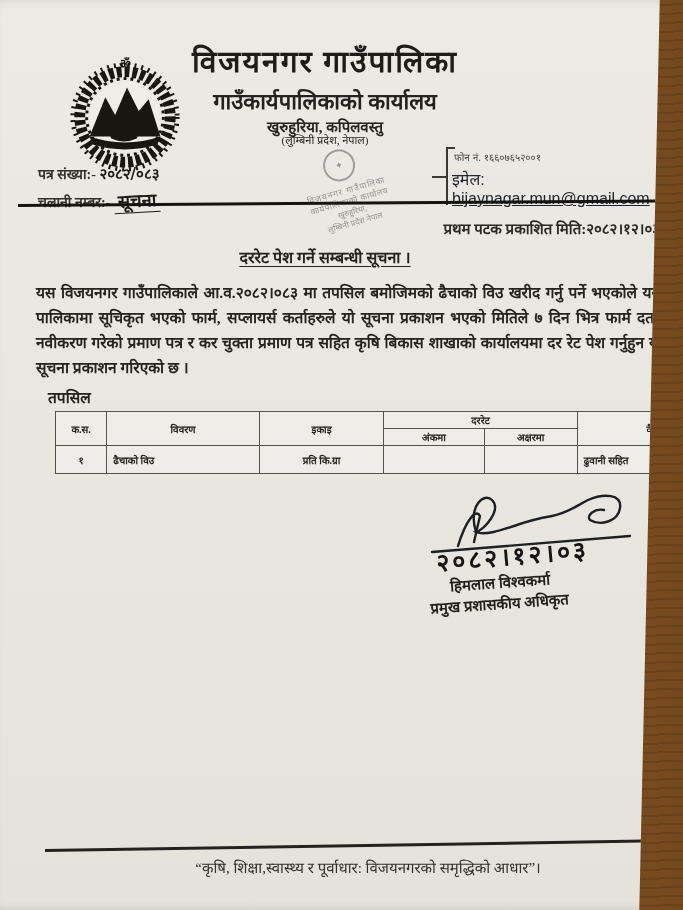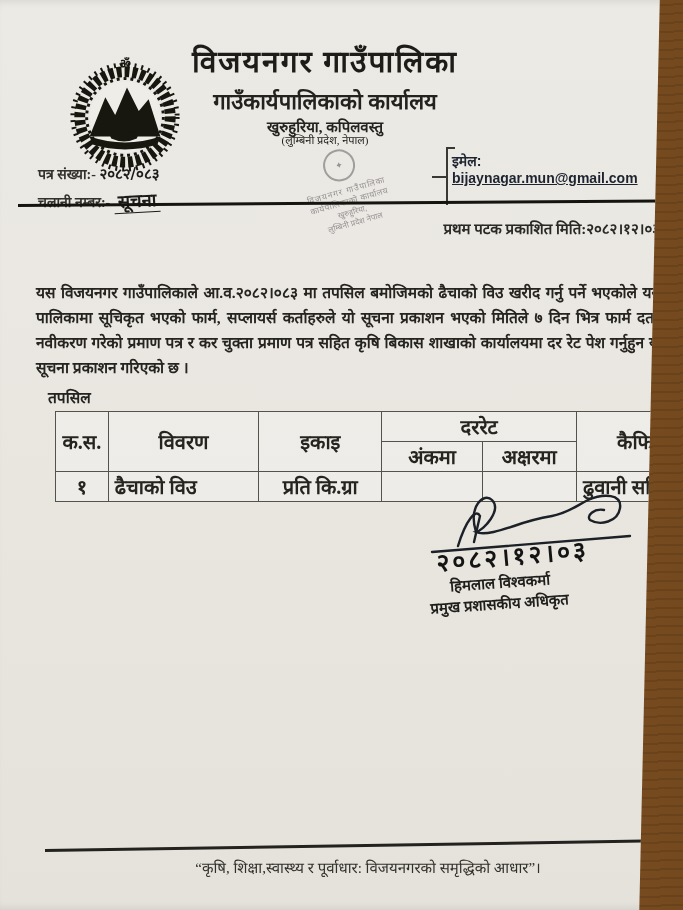--- a/index.html
+++ b/index.html
@@ -20,32 +20,32 @@
   .abs{position:absolute;}
   .center{left:0;width:650px;text-align:center;}
   .muni-title{top:40px;font-size:30px;font-weight:bold;letter-spacing:2px;color:#1d1c18;}
   .office{top:85px;font-size:22px;font-weight:bold;color:#23221e;}
   .addr1{top:116px;font-size:15px;font-weight:bold;}
   .addr2{top:132px;font-size:11px;font-weight:normal;}
   .ref{font-size:14px;font-weight:bold;color:#33312c;}
   .hand{font-family:"DejaVu Sans",sans-serif;color:#1c1b19;}
   .contact{left:452px;top:148px;width:200px;font-family:"Liberation Sans",sans-serif;}
   .contact .phone{font-size:10px;color:#4a4843;margin:2px 0 4px 2px;}
-  .contact .line{font-size:14px;font-weight:bold;color:#1d2430;margin:3px 0;}
+  .contact .line{font-size:16px;font-weight:normal;color:#1d2430;margin:3px 0;}
   .contact .line .val{text-decoration:underline;}
   .bracket-v{left:446px;top:147px;width:2px;height:58px;background:#3a3833;}
   .bracket-cap{left:446px;top:147px;width:9px;height:2px;background:#3a3833;}
   .bracket-dash{left:432px;top:176px;width:14px;height:2px;background:#3a3833;}
   .rule-top{left:18px;top:204px;width:640px;height:3px;background:#15140f;transform:rotate(-0.4deg);transform-origin:left center;}
   .published{top:218px;left:255px;width:405px;text-align:right;font-size:15px;font-weight:bold;color:#2a2925;}
   .notice-title{top:246px;font-size:16px;font-weight:bold;}
   .notice-title span{text-decoration:underline;text-underline-offset:3px;}
   .body-par{left:36px;top:280px;width:626px;font-size:15.5px;line-height:25px;text-align:justify;font-weight:bold;color:#26241f;}
   .tapasil{left:48px;top:386px;font-size:15.5px;font-weight:bold;text-underline-offset:3px;}
-  table.sched{position:absolute;left:55px;top:411px;border-collapse:collapse;font-size:20px;color:#26241f;}
+  table.sched{position:absolute;left:55px;top:411px;border-collapse:collapse;font-size:10px;color:#26241f;}
   table.sched td,table.sched th{border:1.4px solid #55524b;padding:1px 6px;font-weight:bold;background:rgba(255,255,255,.25);}
   table.sched th{text-align:center;}
   .sig-wrap{left:418px;top:486px;width:230px;height:92px;}
   .sig-date{left:436px;top:538px;font-size:25px;letter-spacing:3px;color:#141414;transform:rotate(-5deg);font-weight:bold;}
   .sig-name{left:380px;top:572px;width:240px;text-align:center;font-size:15px;font-weight:bold;transform:rotate(-4deg);color:#1f1e1a;}
   .sig-post{left:372px;top:593px;width:255px;text-align:center;font-size:15px;font-weight:bold;transform:rotate(-4deg);color:#1f1e1a;}
   .rule-bottom{left:45px;top:849px;width:612px;height:2.5px;background:#23221e;transform:rotate(-0.9deg);transform-origin:left center;}
   .footer-text{top:857px;left:0;width:660px;text-align:center;font-size:15px;color:#32302b;padding-left:38px;}
   .stamp{
     left:286px;top:148px;width:126px;height:104px;transform:rotate(-16deg);
@@ -96,30 +96,34 @@
   </div>
   <div class="abs ref" style="left:38px;top:188px;">
     <span>चलानी नम्बर:-</span>
     <span class="hand" style="font-size:18px;display:inline-block;transform:rotate(-3deg);border-bottom:1.5px solid #1c1b19;padding:0 4px;">सूचना</span>
   </div>
 
   <div class="abs bracket-cap"></div>
   <div class="abs bracket-v"></div>
   <div class="abs bracket-dash"></div>
   <div class="abs contact">
+    <div class="phone">फोन नं. १६६०७६५२००१</div>
     <div class="line">
       <span>इमेल:</span>
       <span class="val">bijaynagar.mun@gmail.com</span>
     </div>
   </div>
 
   <div class="abs rule-top"></div>
 
   <div class="abs published">प्रथम पटक प्रकाशित मिति:२०८२।१२।०३</div>
 
+  <div class="abs center notice-title">
+    <span>दररेट पेश गर्ने सम्बन्धी सूचना  ।</span>
+  </div>
 
   <div class="abs body-par">यस विजयनगर गाउँपालिकाले आ.व.२०८२।०८३ मा तपसिल बमोजिमको ढैचाको विउ खरीद गर्नु पर्ने भएकोले यस पालिकामा सूचिकृत भएको फार्म, सप्लायर्स कर्ताहरुले यो सूचना प्रकाशन भएको मितिले ७ दिन भित्र फार्म दर्ता, नवीकरण गरेको प्रमाण पत्र र कर चुक्ता प्रमाण पत्र सहित कृषि बिकास शाखाको कार्यालयमा दर रेट पेश गर्नुहुन यो सूचना प्रकाशन गरिएको छ ।</div>
 
   <div class="abs tapasil">तपसिल</div>
 
   <table class="sched">
     <tbody>
         <tr>
       <th style="width:40px;" rowspan="2">क.स.</th>
       <th style="width:150px;" rowspan="2">विवरण</th>

